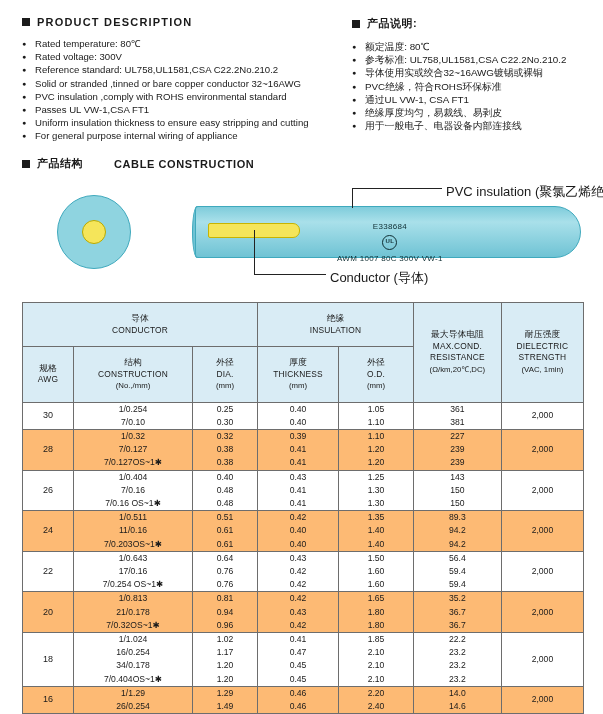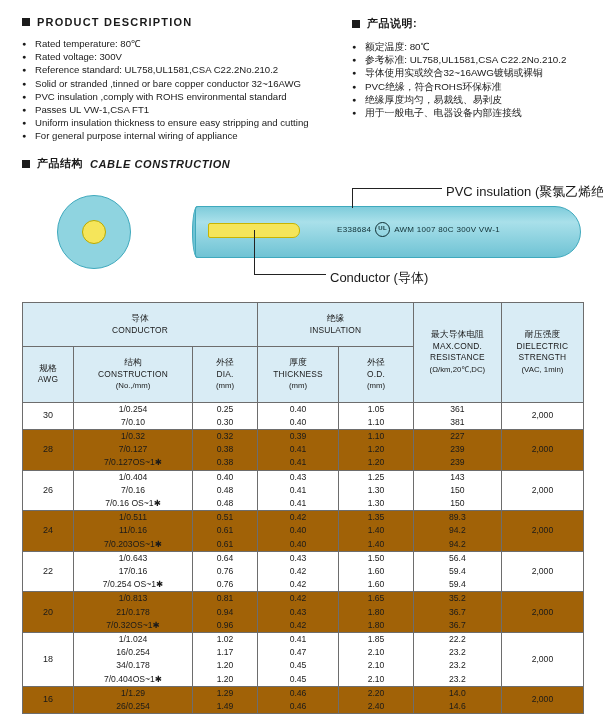--- a/index.html
+++ b/index.html
@@ -71,21 +71,21 @@
   }
   .col-right ul.bullets li { font-size: 9.8px; }
 
   
   .cons-head {
     position: absolute;
     top: 156px;
     left: 22px;
   }
   .cons-head .cn { font-size: 11px; }
-  .cons-head .en { font-size: 11px; letter-spacing: .6px; margin-left: 0; font-style: italic; }
+  .cons-head .en { font-size: 11px; letter-spacing: .6px; margin-left: 24px; }
 
   .diagram {
     position: absolute;
     top: 182px;
     left: 22px;
     width: 562px;
     height: 110px;
   }
 
   
@@ -152,20 +152,21 @@
     position: absolute;
     left: 315px;
     top: 40px;
     font-size: 8px;
     letter-spacing: .3px;
     color: #0f2e33;
     white-space: nowrap;
     display: flex;
     align-items: center;
     gap: 4px;
+    flex-direction: column;
   }
   .ul-mark {
     display: inline-block;
     width: 13px;
     height: 13px;
     border: 1.2px solid #0f2e33;
     border-radius: 50%;
     font-size: 6px;
     line-height: 11px;
     text-align: center;
@@ -202,21 +203,21 @@
   table.spec thead th {
     background: #d9ecf5;
     font-weight: normal;
     line-height: 11.5px;
     padding: 10px 1px;
   }
   th .cn { display: block; font-size: 8.8px; }
   th .en { display: block; font-size: 8.4px; letter-spacing: .2px; }
   th .sub { display: block; font-size: 7.8px; }
   tbody td { padding: 1px 2px; line-height: 13.2px; }
-  tbody tr.band td { background: #a16207; }
+  tbody tr.band td { background: #fdba74; }
   td.awg { font-size: 9px; margin-top: 8px; }
   td.lines { white-space: pre-line; }
 </style>
 </head>
 <body>
 
 <div class="page">
 
   <div class="desc-wrap">
     <div class="col-left">
@@ -238,20 +239,21 @@
     <div class="col-right">
       <div class="sec-head">
         <span class="sq"></span>
         <span>产品说明:</span>
       </div>
       <ul class="bullets">
         <li>额定温度: 80℃</li>
         <li>参考标准: UL758,UL1581,CSA C22.2No.210.2</li>
         <li>导体使用实或绞合32~16AWG镀锡或裸铜</li>
         <li>PVC绝缘，符合ROHS环保标准</li>
+        <li>通过UL VW-1, CSA FT1</li>
         <li>绝缘厚度均匀，易裁线、易剥皮</li>
         <li>用于一般电子、电器设备内部连接线</li>
       </ul>
     </div>
   </div>
 
   <div class="sec-head cons-head">
     <span class="sq"></span>
     <span class="cn">产品结构</span>
     <span class="en">CABLE CONSTRUCTION</span>

